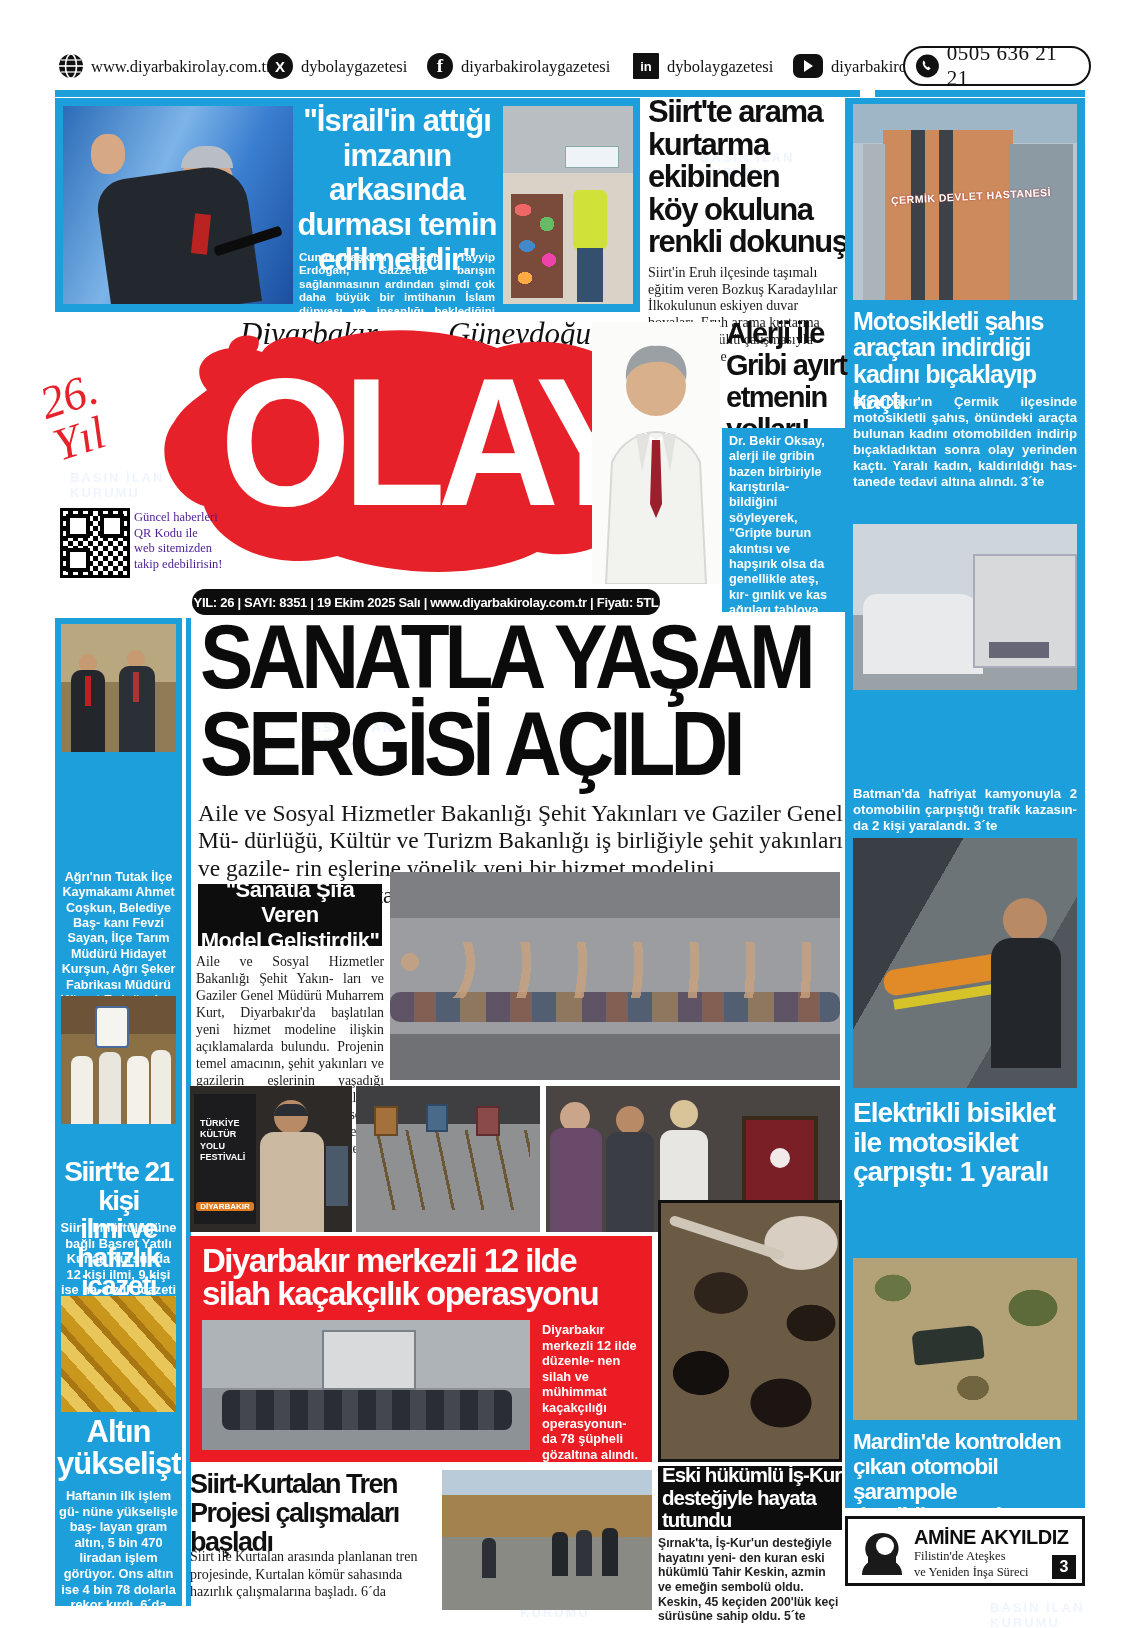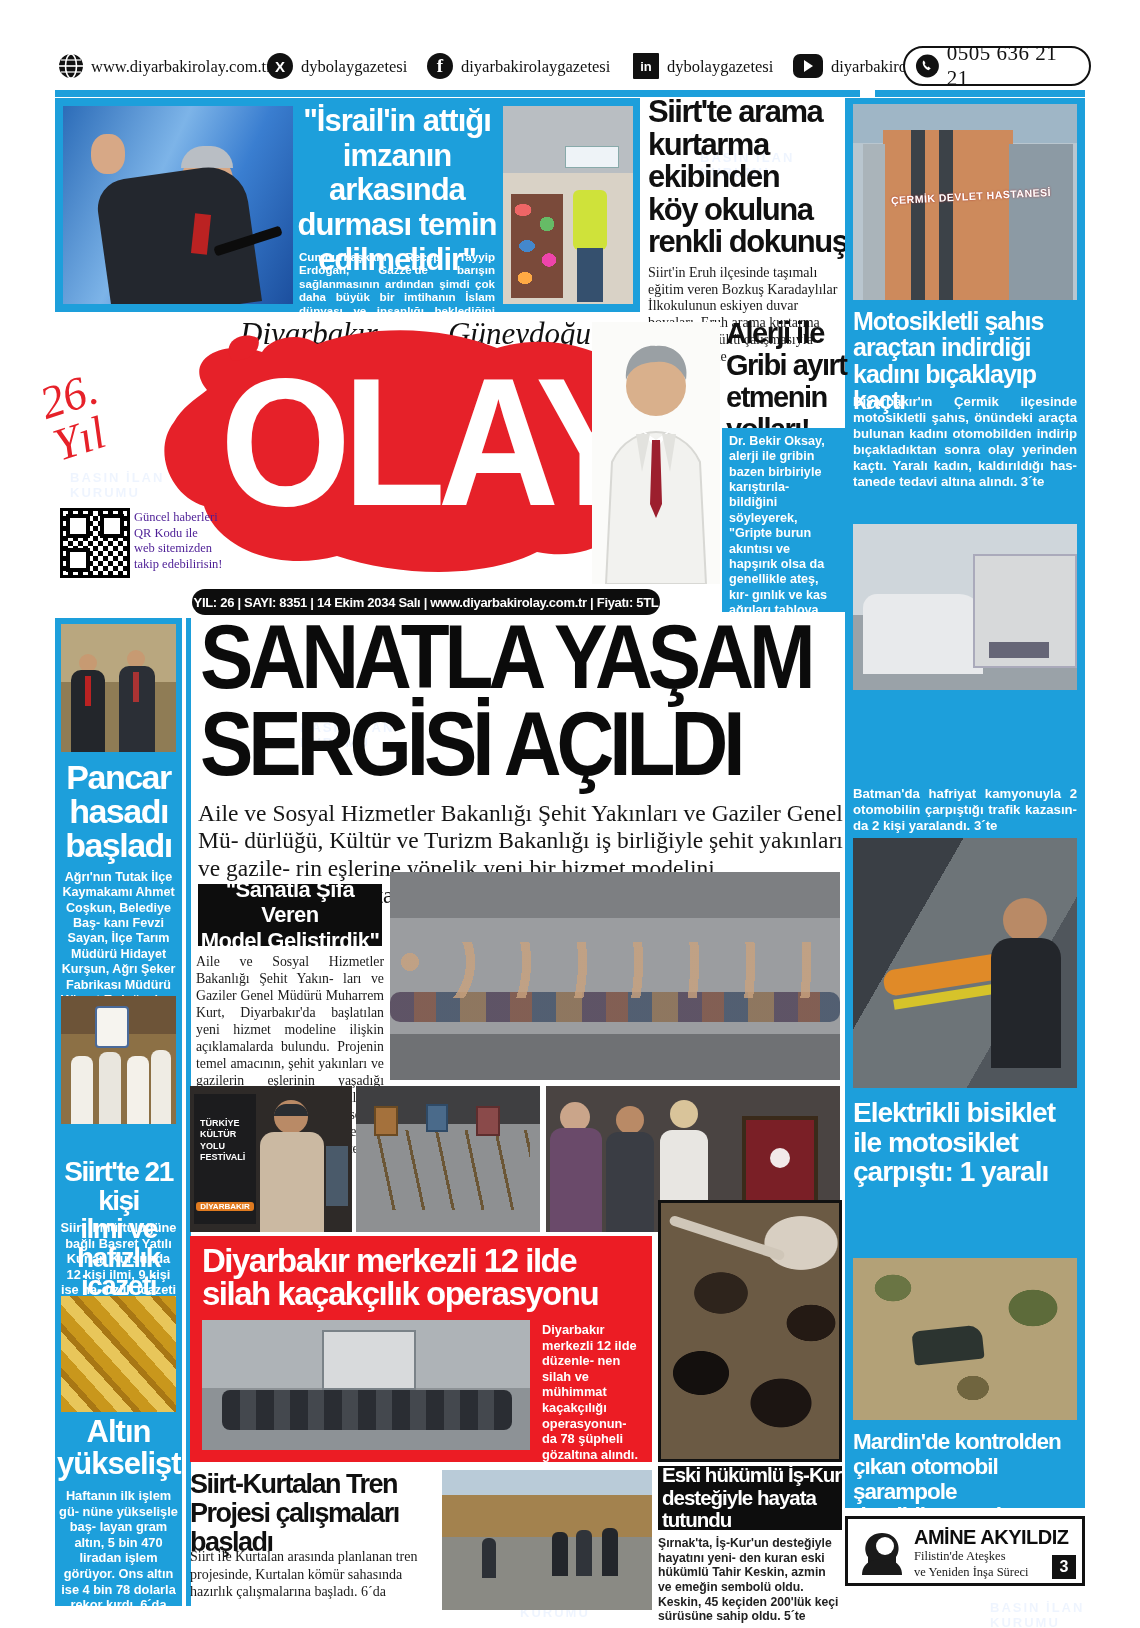--- a/index.html
+++ b/index.html
@@ -228,35 +228,32 @@
 
   <div class="abs hl hl-k ml" style="left:726px;top:318px;width:122px;font-size:29px;line-height:1.1;letter-spacing:-1.5px;text-align:left;">Alerji ile
 Gribi ayırt
 etmenin
 yolları!</div>
   <div class="abs blue" style="left:722px;top:428px;width:123px;height:184px;">
     <div class="body-w ml" style="padding:6px 7px;font-size:12.6px;line-height:1.22;text-align:left;">Dr. Bekir Oksay, alerji ile gribin bazen birbiriyle karıştırıla- bildiğini söyleyerek, "Gripte burun akıntısı ve hapşırık olsa da genellikle ateş, kır- gınlık ve kas ağrıları tabloya eşlik eder. Bu yönüyle alerjiden ayrılır" dedi. 2´de</div>
   </div>
 
   <div class="abs pill" style="left:192px;top:589px;width:468px;height:26px;">
-    <span style="font-size:13px;letter-spacing:-0.3px;">YIL: 26 | SAYI: 8351 | 14 Ekim 2034 Salı | www.diyarbakirolay.com.tr | Fiyatı: 5TL</span>
+    <span style="font-size:13px;letter-spacing:-0.3px;">YIL: 26 | SAYI: 8351 | 19 Ekim 2025 Salı | www.diyarbakirolay.com.tr | Fiyatı: 5TL</span>
   </div>
 
   <div class="abs blue" style="left:55px;top:618px;width:127px;height:988px;">
     <div class="abs photo" style="left:6px;top:6px;width:115px;height:128px;background:linear-gradient(#b9a77f 0 45%,#8f7c55 45% 100%);">
       <div class="abs" style="left:18px;top:30px;width:18px;height:18px;border-radius:50%;background:#c79a72;"></div>
       <div class="abs" style="left:10px;top:46px;width:34px;height:82px;background:#23262b;border-radius:10px 10px 0 0;"></div>
       <div class="abs" style="left:24px;top:52px;width:6px;height:30px;background:#b22;"></div>
       <div class="abs" style="left:66px;top:26px;width:18px;height:18px;border-radius:50%;background:#c79a72;"></div>
       <div class="abs" style="left:58px;top:42px;width:36px;height:86px;background:#2b2f36;border-radius:10px 10px 0 0;"></div>
       <div class="abs" style="left:72px;top:48px;width:6px;height:30px;background:#a33;"></div>
     </div>
-    <div class="abs hl hl-w ml" style="left:4px;top:142px;width:119px;font-size:34px;line-height:1.0;letter-spacing:-1.5px;">Pancar
-hasadı
-başladı</div>
     <div class="abs body-w ml" style="left:5px;top:252px;width:117px;font-size:12.6px;text-align:center;">Ağrı'nın Tutak İlçe Kaymakamı Ahmet Coşkun, Belediye Baş- kanı Fevzi Sayan, İlçe Tarım Müdürü Hidayet Kurşun, Ağrı Şeker Fabrikası Müdürü Kürşat Erdoğan'nın katılımıyla başladı. 5´te</div>
     <div class="abs photo" style="left:6px;top:378px;width:115px;height:128px;background:linear-gradient(#6d5438 0 30%,#8c7045 30% 100%);">
       <div class="abs" style="left:10px;top:60px;width:22px;height:68px;background:#f2efe8;border-radius:8px 8px 0 0;"></div>
       <div class="abs" style="left:38px;top:56px;width:22px;height:72px;background:#e9e6de;border-radius:8px 8px 0 0;"></div>
       <div class="abs" style="left:66px;top:60px;width:22px;height:68px;background:#f4f1ea;border-radius:8px 8px 0 0;"></div>
       <div class="abs" style="left:90px;top:54px;width:20px;height:74px;background:#efece4;border-radius:8px 8px 0 0;"></div>
       <div class="abs" style="left:34px;top:10px;width:30px;height:38px;background:#f6f4ef;border:2px solid #4a6a9a;border-radius:4px;"></div>
     </div>
     <div class="abs hl hl-w ml" style="left:2px;top:512px;width:123px;font-size:28px;line-height:1.02;letter-spacing:-1.5px;margin-top:28px;">Siirt'te 21 kişi
 ilmi ve hafızlık

